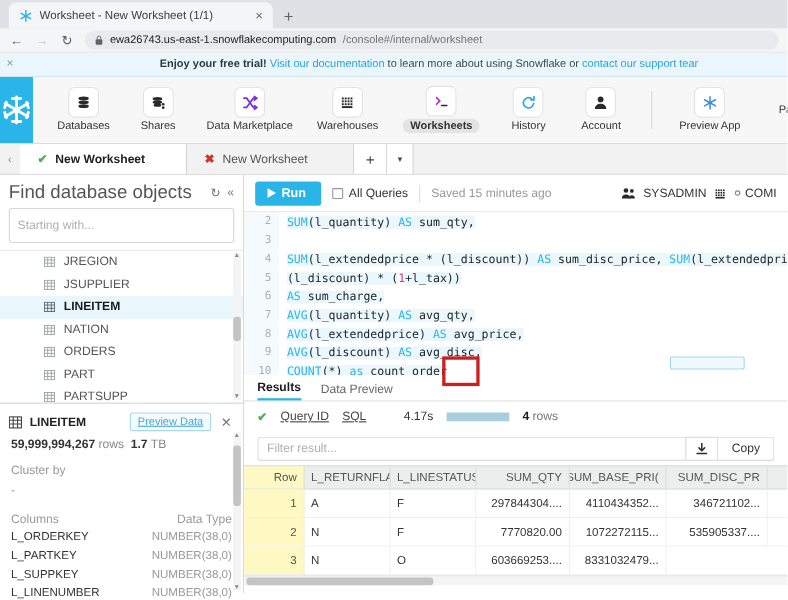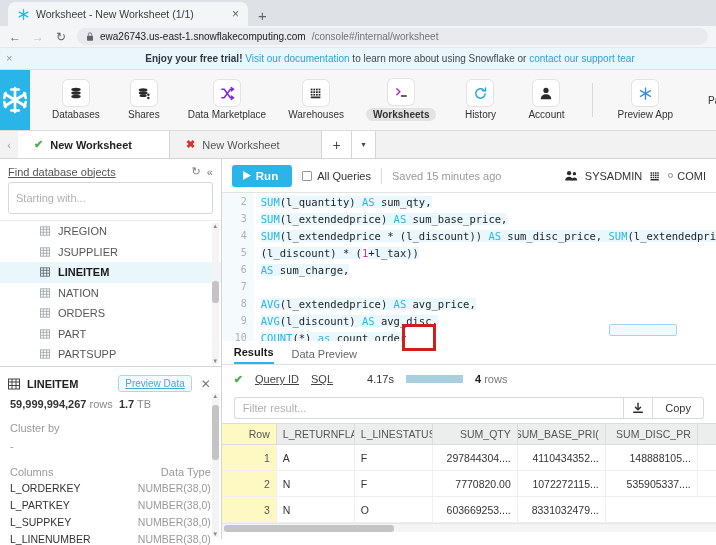--- a/index.html
+++ b/index.html
@@ -107,21 +107,21 @@
   
   .body-split { display: flex; height: 380px; }
   .left-pane { width: 238px; border-right: 1px solid #d5d5d5; display: flex; flex-direction: column;
     background: #fff; }
   .right-pane { flex: 1; display: flex; flex-direction: column; background: #fff; position: relative; }
 
   
   .find-head {
     display: flex; align-items: center; padding: 6px 8px 2px 8px; gap: 6px;
   }
-  .find-title { font-size: 11px; color: #555; flex: 1; text-decoration: underline; }
+  .find-title { font-size: 17px; color: #555; flex: 1; }
   .find-ico { font-size: 11px; color: #777; }
   .find-input {
     margin: 2px 8px 6px 8px; height: 32px; border: 1px solid #d8d8d8; border-radius: 3px;
     display: flex; align-items: center; padding: 0 7px; font-size: 11px; color: #b0b0b0;
   }
   .db-list { flex: 1; overflow: hidden; position: relative; border-top: 1px solid #ececec;}
   .db-row {
     display: flex; align-items: center; gap: 8px; height: 20.5px; padding-left: 40px;
     font-size: 11px; color: #555;
   }
@@ -623,36 +623,36 @@
         </div>
       </div>
 
       <div class="editor">
         <div class="code-line">
             <span class="gutter">2</span>
             <span class="code-text"><span class="kw">SUM</span><span class="hl">(l_quantity) </span><span class="kw">AS</span><span class="hl"> sum_qty,</span></span>
           </div>
         <div class="code-line">
             <span class="gutter">3</span>
-            <span class="code-text"><span class="kw">SUM</span><span class="hl">(l_extendedprice) </span><span class="kw">AS</span><span class="hl"> sum_base_price,</span></span>
           </div>
         <div class="code-line">
             <span class="gutter">4</span>
             <span class="code-text"><span class="kw">SUM</span><span class="hl">(l_extendedprice * (l_discount)) </span><span class="kw">AS</span><span class="hl"> sum_disc_price, </span><span class="kw">SUM</span><span class="hl">(l_extendedpri</span></span>
           </div>
         <div class="code-line">
             <span class="gutter">5</span>
             <span class="code-text"><span class="hl">(l_discount) * (</span><span class="num">1</span><span class="hl">+l_tax))</span></span>
           </div>
         <div class="code-line">
             <span class="gutter">6</span>
             <span class="code-text"><span class="kw">AS</span><span class="hl"> sum_charge,</span></span>
           </div>
         <div class="code-line">
             <span class="gutter">7</span>
+            <span class="code-text"><span class="kw">AVG</span><span class="hl">(l_quantity) </span><span class="kw">AS</span><span class="hl"> avg_qty,</span></span>
           </div>
         <div class="code-line">
             <span class="gutter">8</span>
             <span class="code-text"><span class="kw">AVG</span><span class="hl">(l_extendedprice) </span><span class="kw">AS</span><span class="hl"> avg_price,</span></span>
           </div>
         <div class="code-line">
             <span class="gutter">9</span>
             <span class="code-text"><span class="kw">AVG</span><span class="hl">(l_discount) </span><span class="kw">AS</span><span class="hl"> avg_disc,</span></span>
           </div>
         <div class="code-line">
@@ -697,21 +697,21 @@
           <div class="gh right" style="width:85px;">SUM_QTY</div>
           <div class="gh right" style="width:88px;">SUM_BASE_PRI(</div>
           <div class="gh right" style="width:92px;">SUM_DISC_PR</div>
         </div>
         <div class="grid-row">
           <div class="gc rownum" style="width:55px;">1</div>
           <div class="gc" style="width:78px;">A</div>
           <div class="gc" style="width:78px;">F</div>
           <div class="gc right" style="width:85px;">297844304....</div>
           <div class="gc right" style="width:88px;">4110434352...</div>
-          <div class="gc right" style="width:92px;">148888105...</div>
+          <div class="gc right" style="width:92px;">346721102...</div>
         </div>
         <div class="grid-row">
           <div class="gc rownum" style="width:55px;">2</div>
           <div class="gc" style="width:78px;">N</div>
           <div class="gc" style="width:78px;">F</div>
           <div class="gc right" style="width:85px;">7770820.00</div>
           <div class="gc right" style="width:88px;">1072272115...</div>
           <div class="gc right" style="width:92px;">535905337....</div>
         </div>
         <div class="grid-row">

